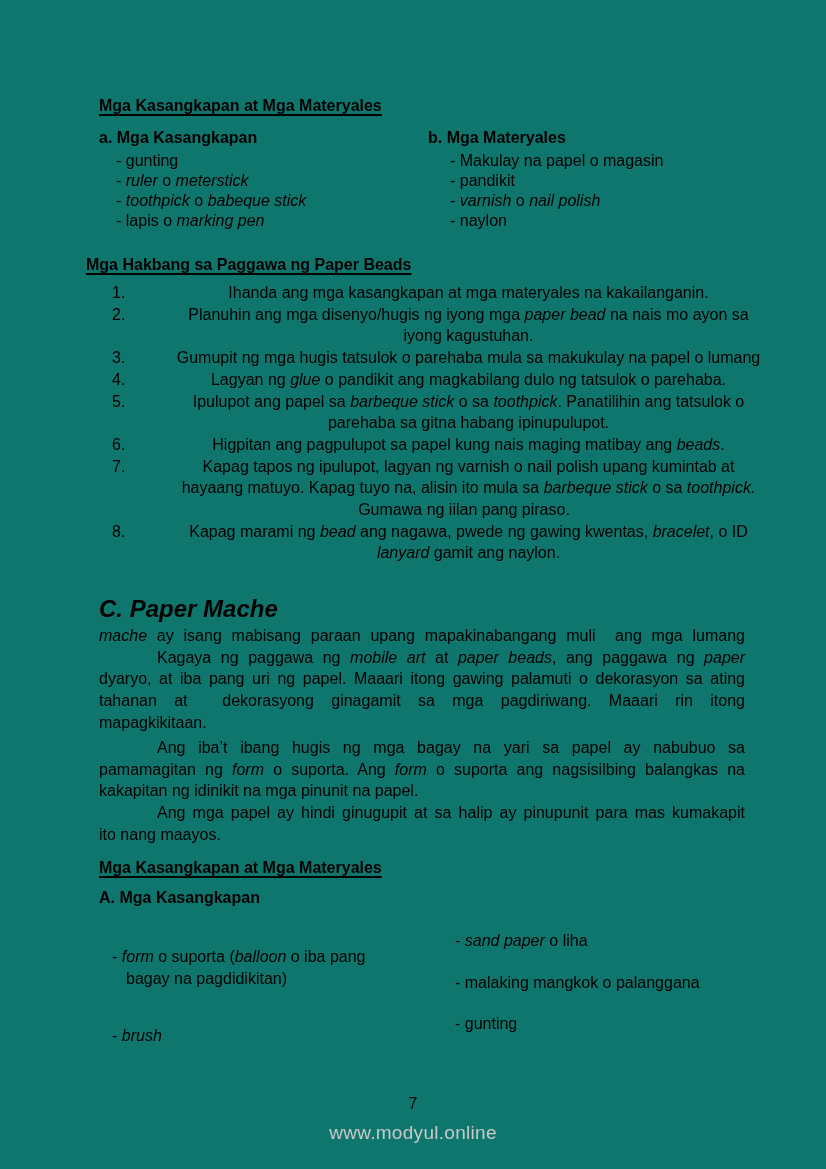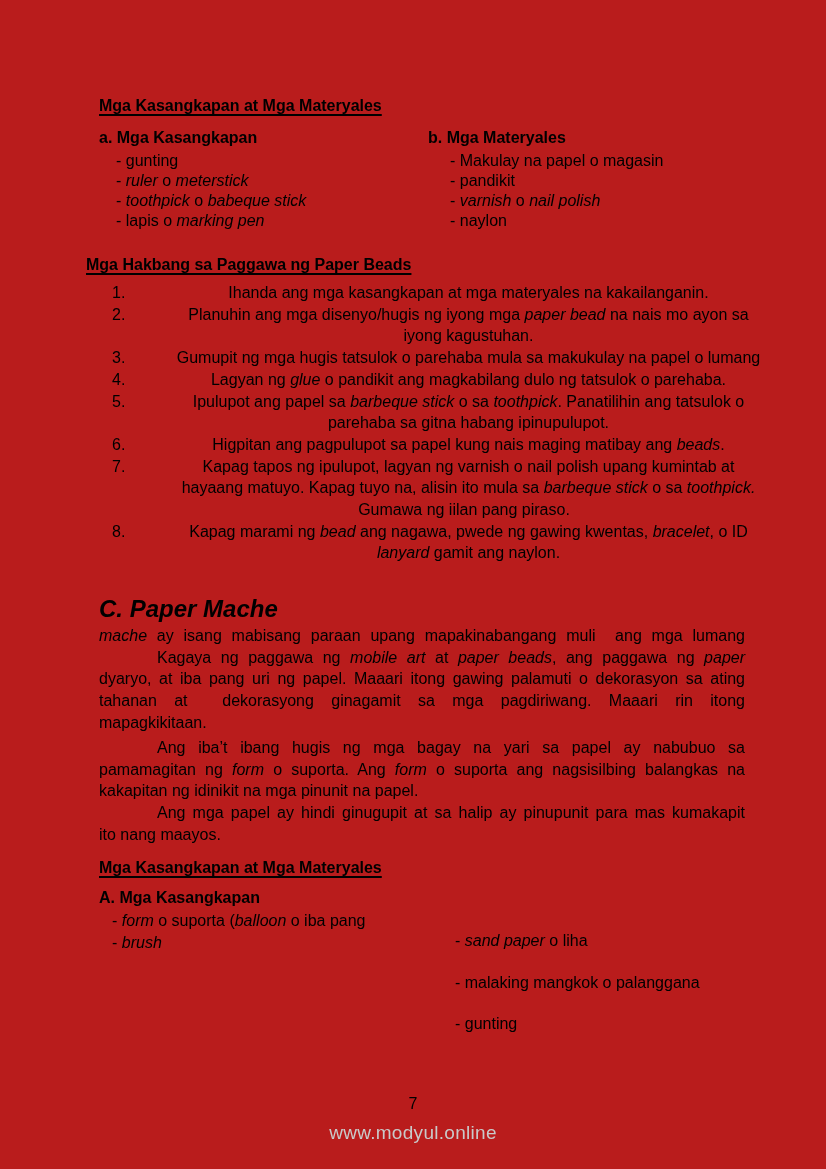--- a/index.html
+++ b/index.html
@@ -1,17 +1,17 @@
 <!DOCTYPE html>
 <html><head>
 <meta charset="utf-8">
 <style>
   *{box-sizing:border-box;}
   html,body{margin:0;padding:0;background:#ffffff;}
-  .page{position:relative;width:826px;height:1169px;background:#b91c1c;color:#000000;
+  .page{position:relative;width:826px;height:1169px;background:#0f766e;color:#000000;
         font-family:"Liberation Sans","DejaVu Sans",sans-serif;font-size:16px;overflow:hidden;}
   .abs{position:absolute;}
   .it{font-style:italic;}
   .hd{font-weight:bold;line-height:20px;white-space:nowrap;}
   .hu{text-decoration:underline;text-decoration-thickness:1.5px;text-underline-offset:2.5px;}
 
   #h1{top:96px;left:99px;}
   #cols1{top:128px;left:99px;width:700px;}
   .colc{position:absolute;top:0;}
   #m1c0{left:0;}
@@ -36,21 +36,21 @@
   .pline.first{text-indent:58px;}
   .pline.last{text-align:center;text-align-last:left;}
 
   #h3{top:858px;left:99px;}
   #suba{top:888px;left:99px;}
   #cols2{top:910px;left:99px;width:710px;line-height:21.7px;}
   #m2c0{left:0;}
   #m2c1{left:329px;}
   .m2line{white-space:nowrap;}
   #m2c0 .m2i{padding-left:27px;}
-  #m2c0 .firstline{text-indent:-14px;}
+  #m2c0 .firstline{text-indent:-14px;margin-top:36px;}
   #m2c1 .m2i{padding-left:27px;margin-top:20px;}
 
   #pagenum{top:1094px;left:0;width:100%;text-align:center;line-height:20px;}
   #watermark{top:1121px;left:0;width:100%;text-align:center;font-size:19px;line-height:24px;
              color:#c9c9c9;letter-spacing:0.3px;}
 </style>
 </head>
 <body>
 
 <div class="page">
@@ -142,20 +142,21 @@
     </div>
 
   <div id="h3" class="abs hd hu">Mga Kasangkapan at Mga Materyales</div>
 
   <div id="suba" class="abs hd">A. Mga Kasangkapan</div>
 
   <div id="cols2" class="abs">
     <div id="m2c0" class="colc">
         <div class="m2i">
           <div class="m2line firstline"><span>- </span><span class="it">form</span><span> o suporta (</span><span class="it">balloon</span><span> o iba pang</span></div>
+          <div class="m2line"><span>bagay na pagdidikitan)</span></div>
         </div>
         <div class="m2i">
           <div class="m2line firstline"><span>- </span><span class="it">brush</span></div>
         </div>
       </div>
     <div id="m2c1" class="colc">
         <div class="m2i">
           <div class="m2line firstline"><span>- </span><span class="it">sand paper</span><span> o liha</span></div>
         </div>
         <div class="m2i">

